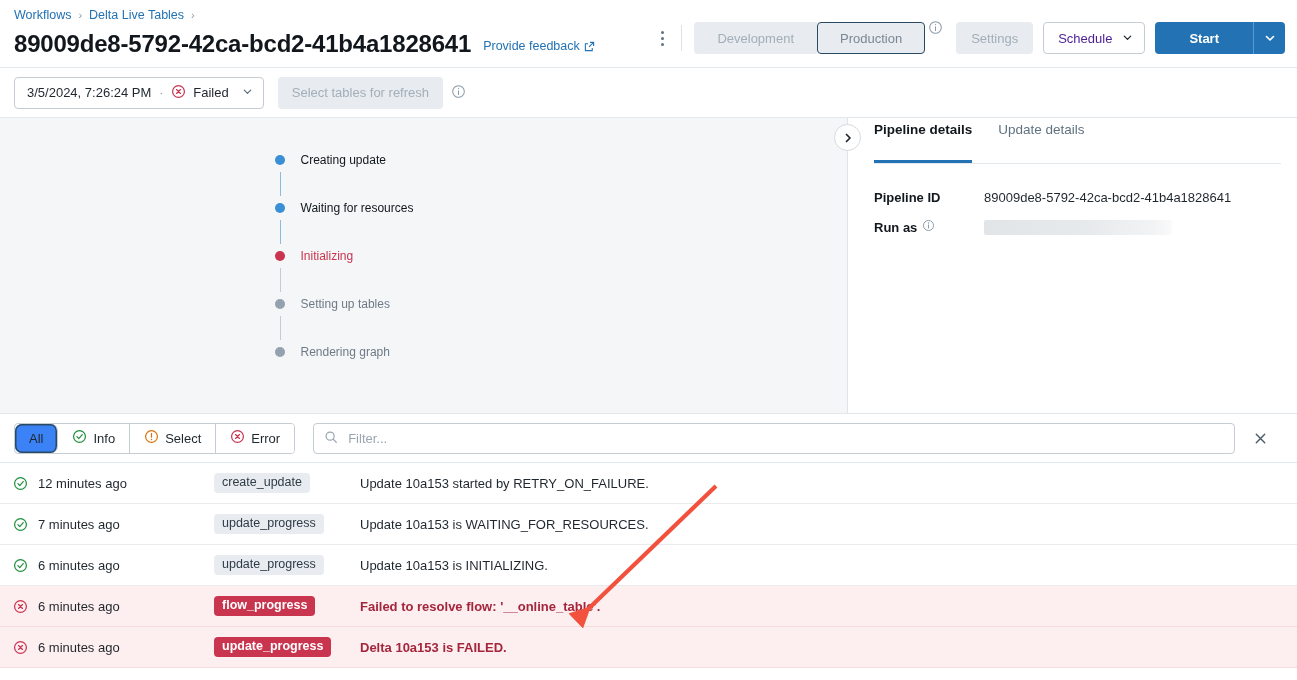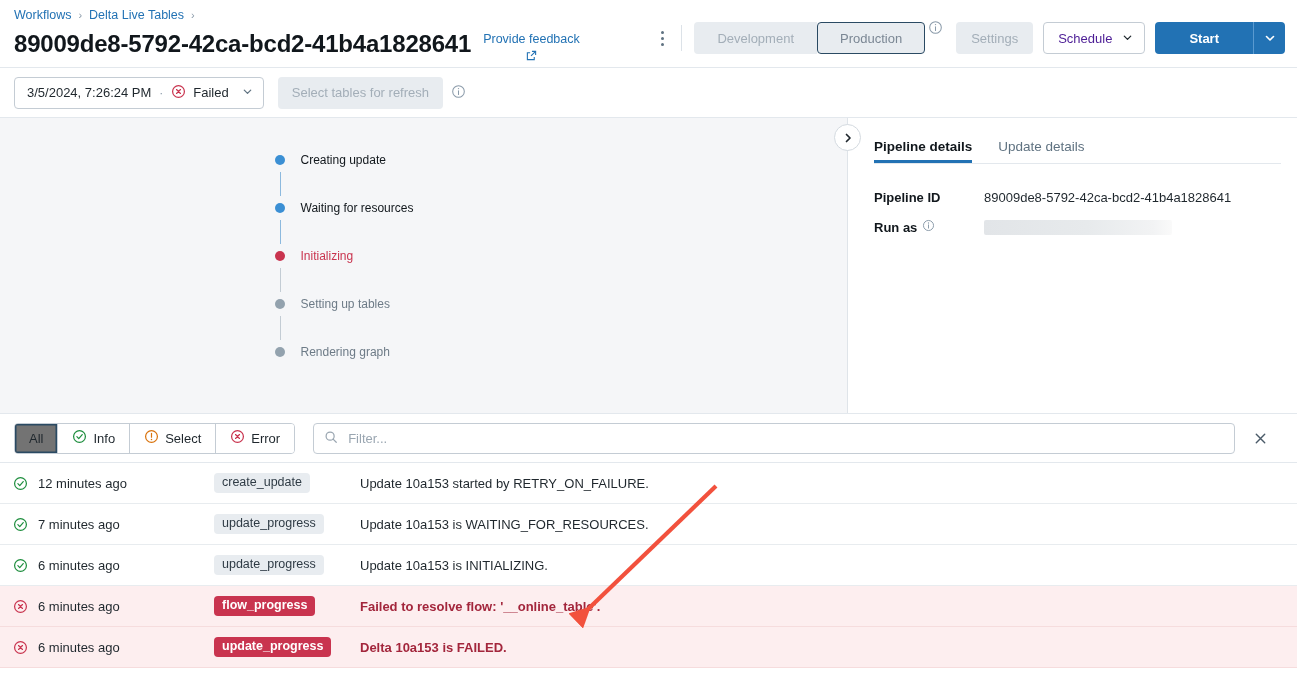--- a/index.html
+++ b/index.html
@@ -30,21 +30,21 @@
   .crumb-sep { color:#8a9aa9; margin:0 7px; font-size:11px; }
 
   .title-row { display:flex; align-items:center; height:40px; }
   .page-title {
     font-size:24px; font-weight:700; letter-spacing:-0.2px;
     color:#11171c; line-height:1;
   }
   .feedback {
     margin-left:12px; color:#2272b4; font-size:12.5px;
     display:inline-flex; align-items:center; gap:4px; cursor:pointer;
-    position:relative; top:2px;flex-direction:column;
+    position:relative; top:2px;
   }
   .ext-icon { display:inline-block; width:11px; height:11px; }
 
   .header-actions {
     position:absolute; right:12px; top:22px;
     display:flex; align-items:center; gap:0;
   }
   .kebab {
     width:26px; height:26px;
     display:flex; flex-direction:column; align-items:center; justify-content:center;
@@ -128,21 +128,21 @@
   .details-pane { flex:1; padding:0 16px 0 26px; position:relative; background:#fff; }
   .collapse-btn {
     position:absolute; left:-14px; top:6px;
     width:27px; height:27px; border-radius:50%;
     background:#fff; border:1px solid #d4dae0;
     display:flex; align-items:center; justify-content:center;
     cursor:pointer; z-index:5;
   }
   .tabs { display:flex; gap:26px; border-bottom:1px solid #e3e8ed; height:46px; align-items:flex-end; }
   .tab {
-    padding-bottom:9px; font-size:13.5px; cursor:pointer; color:#5f7281;
+    padding-bottom:26px; font-size:13.5px; cursor:pointer; color:#5f7281;
   }
   .tab.active { color:#11171c; font-weight:700; box-shadow:inset 0 -3px 0 0 #2272b4; }
   .detail-rows { padding-top:18px; }
   .detail-row { display:flex; align-items:center; height:30px; font-size:13px; }
   .detail-key { width:110px; font-weight:700; color:#11171c; display:flex; align-items:center; gap:5px; }
   .detail-val { color:#1f272d; }
   .redacted {
     width:188px; height:15px;
     background:linear-gradient(90deg,#e2e5e8 0%,#e7eaec 55%,#f2f3f4 90%,#fafafa 100%);
     border-radius:2px;
@@ -150,21 +150,21 @@
 
   
   .logbar { height:48px; display:flex; align-items:center; padding:0 14px; position:relative; }
   .filters { display:flex; border:1px solid #c4ccd4; border-radius:4px; overflow:hidden; height:31px; }
   .filt {
     display:flex; align-items:center; gap:6px; padding:0 14px;
     font-size:13px; background:#fff; cursor:pointer; color:#1f272d;
     border-right:1px solid #c4ccd4;
   }
   .filt:last-child { border-right:none; }
-  .filt.active { background:#737373; box-shadow:inset 0 0 0 1.5px #2a4a63; }
+  .filt.active { background:#3b82f6; box-shadow:inset 0 0 0 1.5px #2a4a63;border-radius:7px; }
   .search-wrap {
     margin-left:18px; flex:1; max-width:922px; height:31px;
     border:1px solid #c4ccd4; border-radius:4px;
     display:flex; align-items:center; gap:8px; padding:0 10px; background:#fff;
   }
   .search-input {
     border:none; outline:none; flex:1; font-size:13px;
     font-family:"Liberation Sans", sans-serif; color:#1f272d; background:transparent;
   }
   .search-input::placeholder { color:#9aa6b1; }

